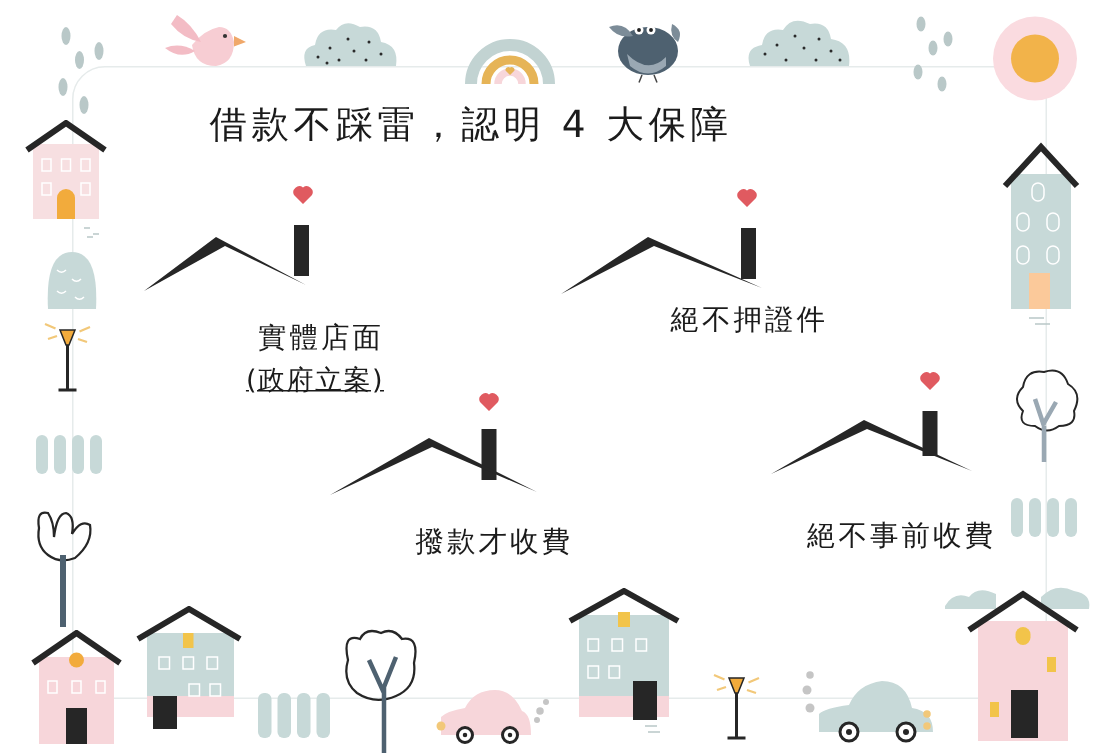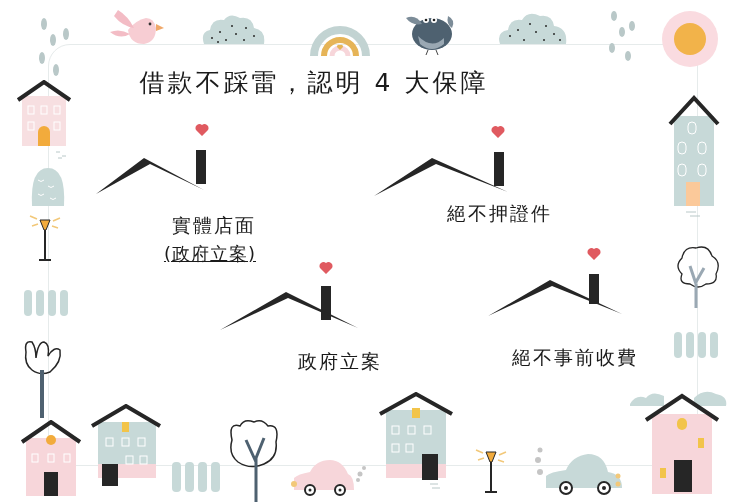--- a/index.html
+++ b/index.html
@@ -124,24 +124,24 @@
   </svg>
   <div class="caption" style="margin-top:0">絕不押證件</div>
 </div>
 
 <div class="block" style="left:202px;top:262px;width:180px">
   <svg class="roof" width="180" height="70" style="margin-left:18px">
     <path d="M106 12 l-6 -6 a4 4 0 0 1 6 -5 a4 4 0 0 1 6 5z" fill="#e05a60"></path>
     <rect x="101" y="24" width="10" height="34" fill="#262626"></rect>
     <polygon points="0,68 66,30 138,66 68,36" fill="#262626"></polygon>
   </svg>
-  <div class="caption" style="margin-top:14px">政府立案</div>
+  <div class="caption" style="margin-top:14px">撥款才收費</div>
 </div>
 
-<div class="block" style="left:478px;top:248px;width:160px">
+<div class="block" style="left:504px;top:248px;width:160px">
   <svg class="roof" width="160" height="70" style="margin-left:10px">
     <path d="M106 12 l-6 -6 a4 4 0 0 1 6 -5 a4 4 0 0 1 6 5z" fill="#e05a60"></path>
     <rect x="101" y="26" width="10" height="30" fill="#262626"></rect>
     <polygon points="0,68 62,32 134,66 64,38" fill="#262626"></polygon>
   </svg>
   <div class="caption" style="margin-top:24px">絕不事前收費</div>
 </div>
 
 <svg class="abs" style="left:16px;top:80px" width="58" height="80">
   <rect x="6" y="16" width="44" height="50" fill="#f7dfe1"></rect>

